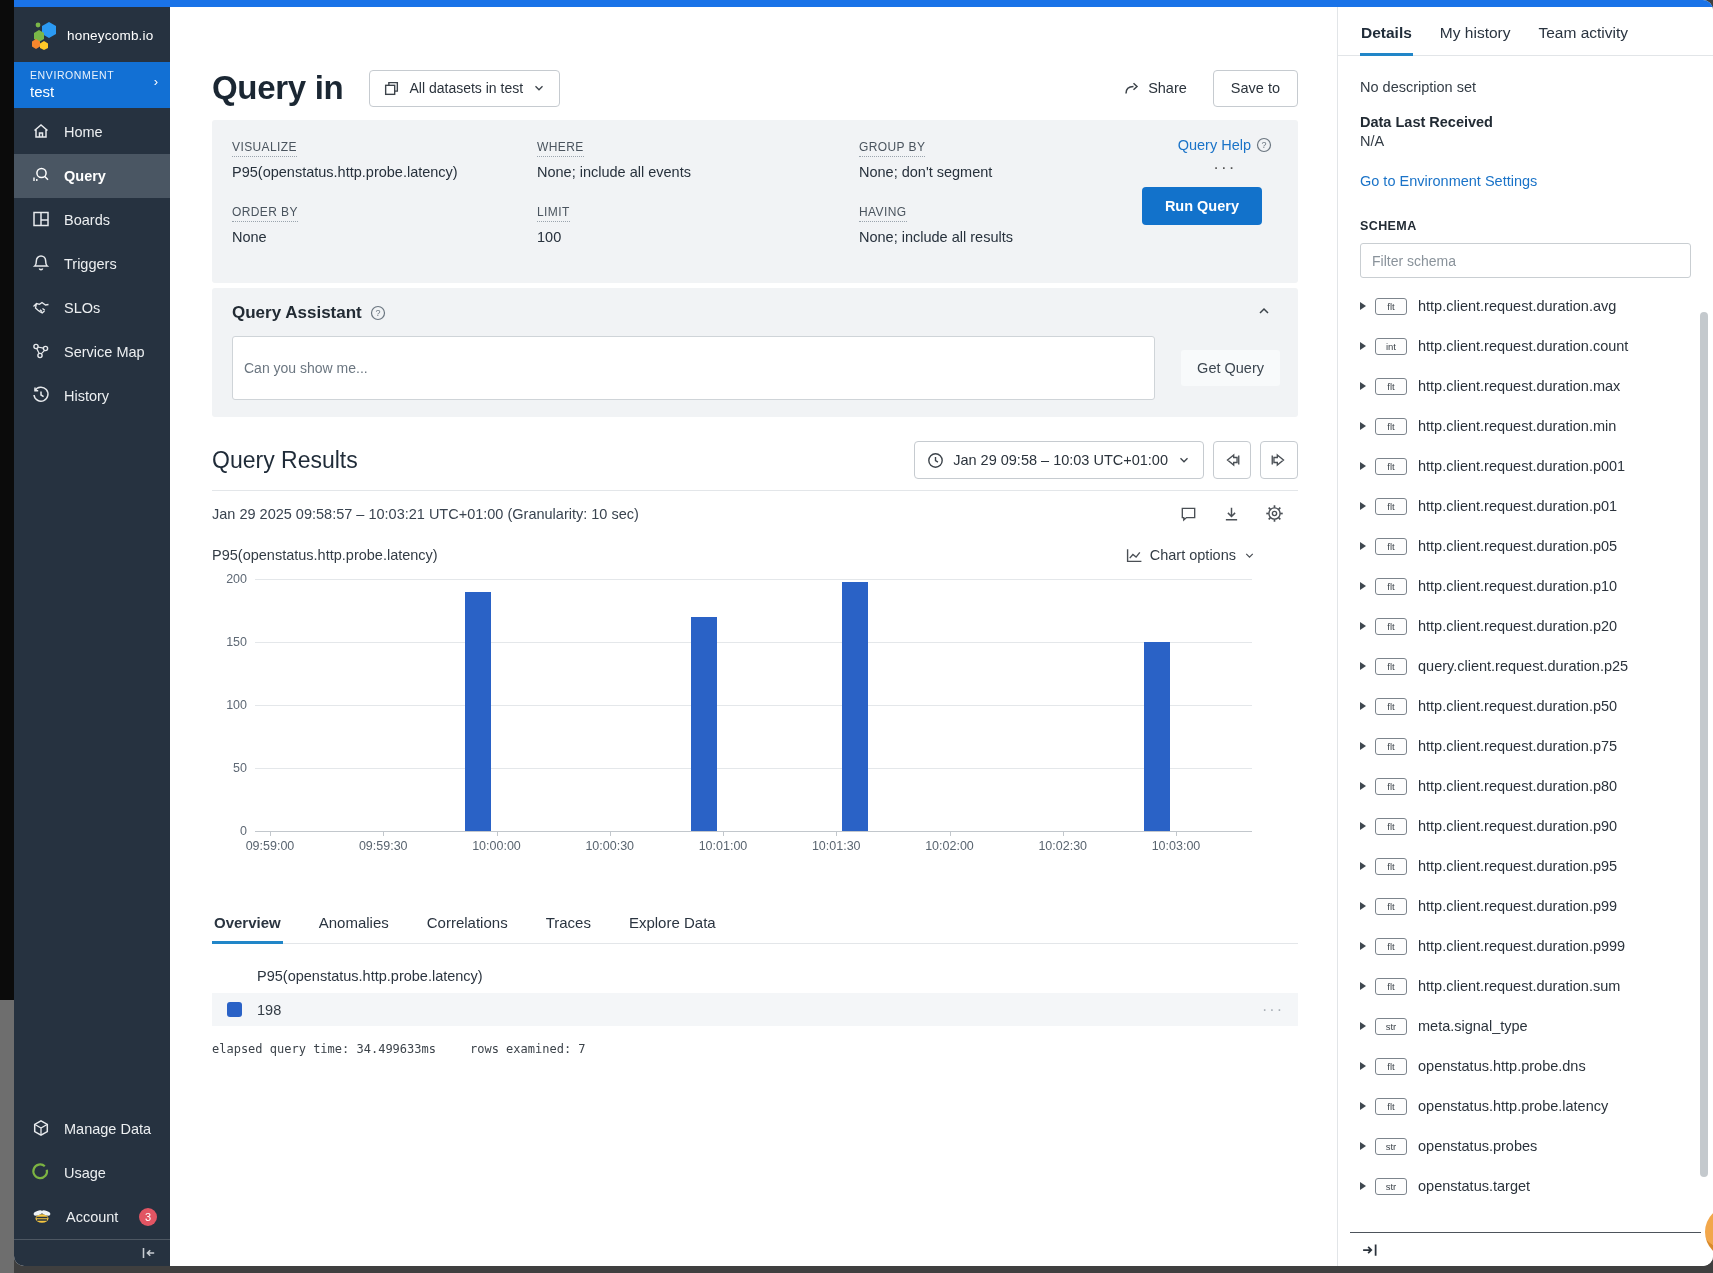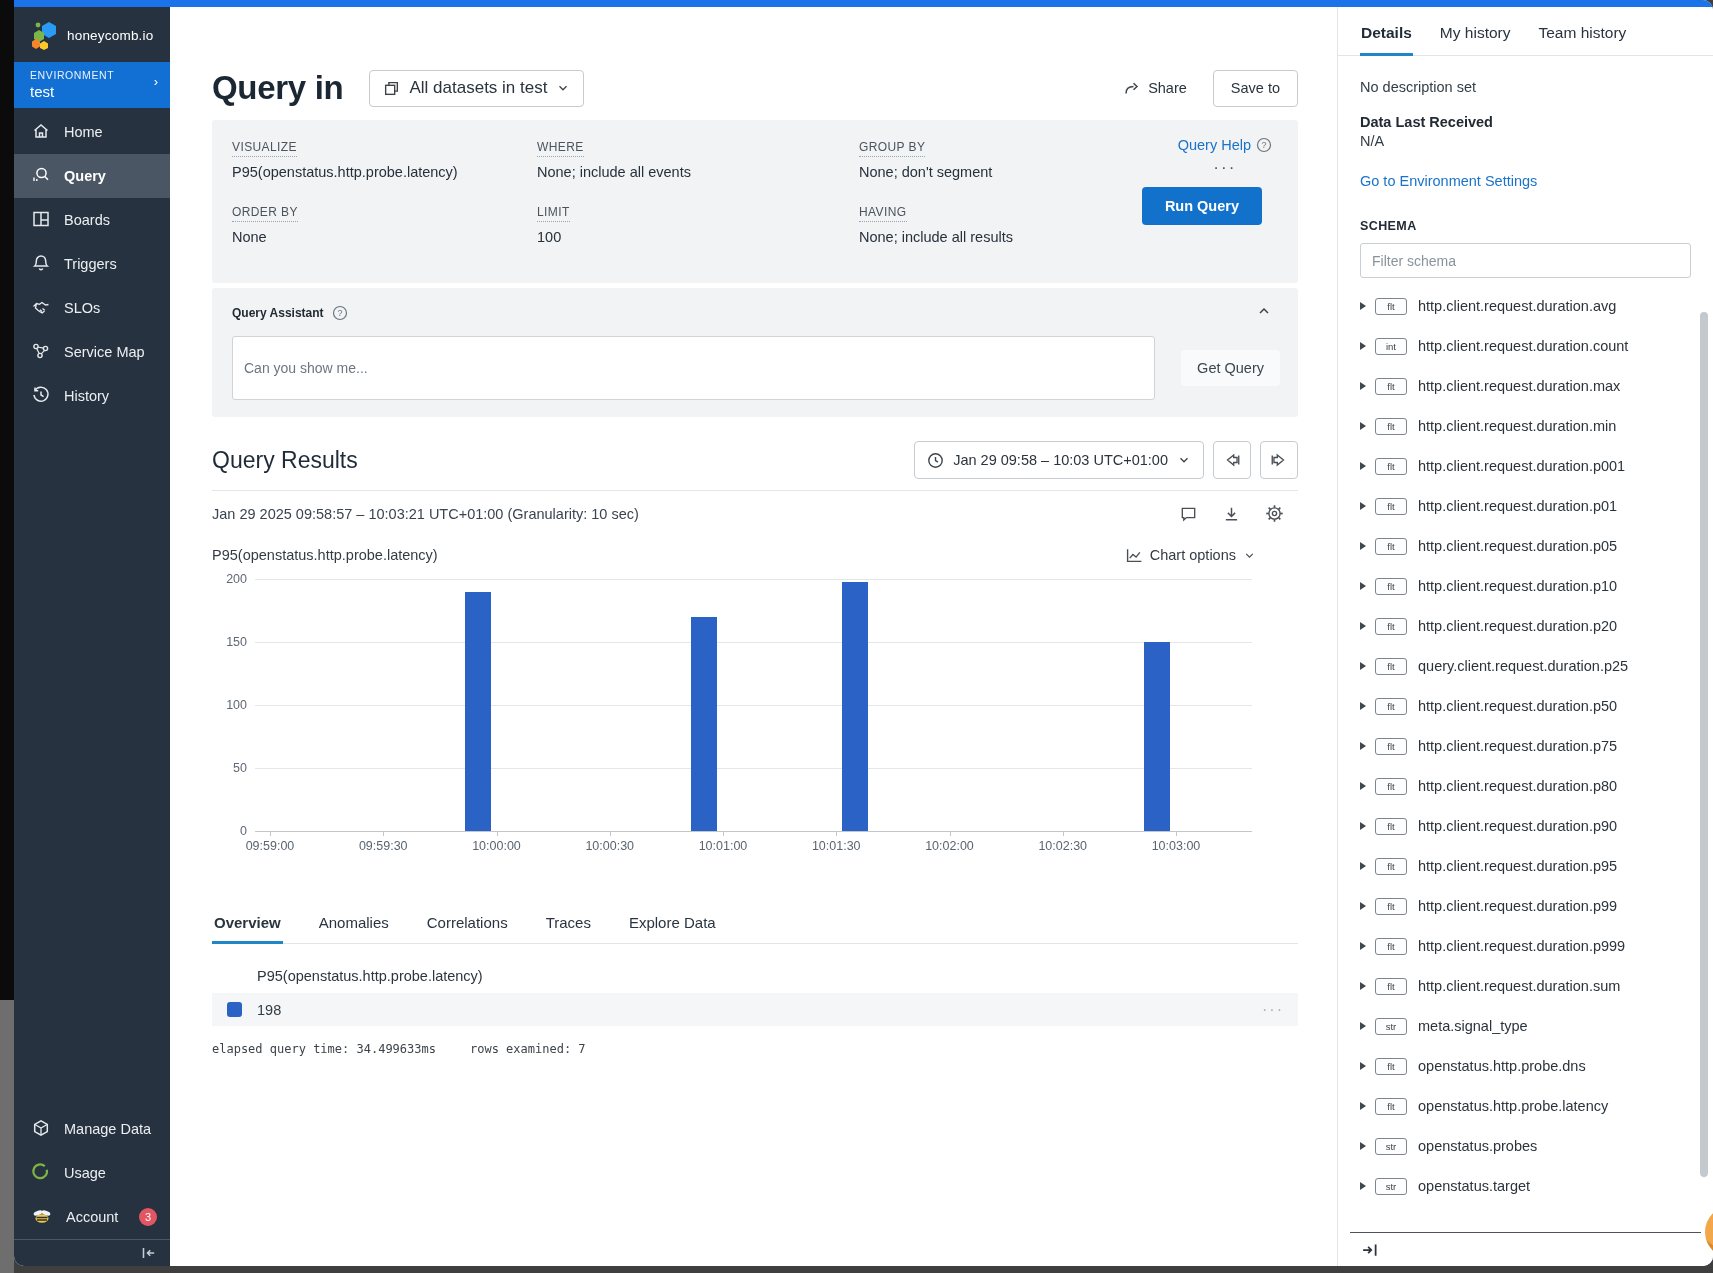--- a/index.html
+++ b/index.html
@@ -28,42 +28,42 @@
          width:18px;height:18px;font-size:11px;display:flex;align-items:center;justify-content:center;}
   .collapse-row{position:absolute;left:0;right:0;bottom:0;height:27px;border-top:1px solid rgba(255,255,255,.18);
                 display:flex;align-items:center;justify-content:flex-end;padding-right:13px;box-sizing:border-box;cursor:pointer;}
 
   
   .main{position:absolute;left:156px;top:7px;right:375px;bottom:0;background:#fff;overflow:hidden;}
   .main-inner{padding:14px 40px 0 42px;margin-top:48px;}
   .page-head{display:flex;align-items:center;}
   .page-title{font-size:33px;font-weight:bold;color:#1b2733;letter-spacing:-.3px;}
   .dataset-btn{margin-left:26px;display:flex;align-items:center;gap:9px;border:1px solid #c6cbd0;border-radius:4px;
-               background:#fff;height:37px;padding:0 13px;font-size:17px;color:#2b333c;cursor:pointer;}
+               background:#fff;height:37px;padding:0 13px;font-size:14px;color:#2b333c;cursor:pointer;}
   .head-right{margin-left:auto;display:flex;align-items:center;gap:26px;}
   .share{display:flex;align-items:center;gap:7px;font-size:14.5px;color:#2b333c;cursor:pointer;}
   .saveto{border:1px solid #c6cbd0;border-radius:4px;background:#fff;height:37px;padding:0 17px;
           font-size:14.5px;color:#2b333c;display:flex;align-items:center;cursor:pointer;}
 
   .builder{margin-top:13px;background:#f1f3f5;border-radius:3px;padding:17px 18px 16px 20px;
            display:grid;grid-template-columns:305px 322px 260px 1fr;grid-auto-rows:auto;column-gap:0;}
   .field{margin-bottom:22px;}
   .f-label{font-size:12px;letter-spacing:.4px;color:#4a545e;display:inline-block;
            border-bottom:1px dotted #9aa4ad;padding-bottom:2px;cursor:pointer;}
   .f-value{margin-top:7px;font-size:14.5px;color:#27313c;}
   .builder-right{grid-column:4;grid-row:1/span 2;display:flex;flex-direction:column;align-items:flex-end;}
   .qhelp-row{display:flex;align-items:center;gap:10px;margin-right:8px;flex-direction:column;}
   .qhelp{color:#1a73c8;font-size:14.5px;display:flex;align-items:center;gap:5px;cursor:pointer;}
   .dots{color:#555;font-size:17px;letter-spacing:2px;cursor:pointer;line-height:10px;}
   .run-btn{margin-top:14px;margin-right:18px;background:#1272cb;color:#fff;font-weight:bold;font-size:14.5px;
            border:none;border-radius:4px;padding:11px 23px;cursor:pointer;}
 
   .assistant{margin-top:5px;background:#f1f3f5;border-radius:3px;padding:15px 18px 17px 20px;}
   .assist-head{display:flex;align-items:center;gap:8px;}
-  .assist-title{font-size:12px;font-weight:bold;color:#222b34;}
+  .assist-title{font-size:17px;font-weight:bold;color:#222b34;}
   .assist-caret{margin-left:auto;margin-right:8px;cursor:pointer;}
   .assist-row{display:flex;align-items:center;margin-top:13px;}
   .assist-input{flex:1;height:34px;border:1px solid #cfd4d8;border-radius:3px;padding:14px 11px;font-size:14px;
                 color:#2b333c;background:#fff;outline:none;font-family:inherit;}
   .assist-input::placeholder{color:#6b7680;}
   .getquery{margin-left:26px;background:#f8fafb;border:none;color:#3c4650;font-size:14.5px;
             padding:10px 16px;border-radius:3px;cursor:pointer;}
 
   .results-head{margin-top:24px;display:flex;align-items:center;padding-bottom:11px;border-bottom:1px solid #e3e6e9;}
   .results-title{font-size:23px;color:#1f2b38;}
@@ -449,21 +449,21 @@
         <span>elapsed query time: 34.499633ms</span>
         <span>rows examined: 7</span>
       </div>
     </div>
   </main>
 
   <aside class="rpanel">
     <div class="rtabs" id="rtabs">
         <div class="rtab active">Details</div>
         <div class="rtab">My history</div>
-        <div class="rtab">Team history</div>
+        <div class="rtab">Team activity</div>
       </div>
     <div class="rbody">
       <div class="no-desc">No description set</div>
       <div class="dlr-label">Data Last Received</div>
       <div class="dlr-value">N/A</div>
       <div class="env-link">Go to Environment Settings</div>
       <div class="schema-label">SCHEMA</div>
       <input class="schema-filter" placeholder="Filter schema" style="">
       <div class="schema-list" id="schema-list">
           <div class="schema-row">

